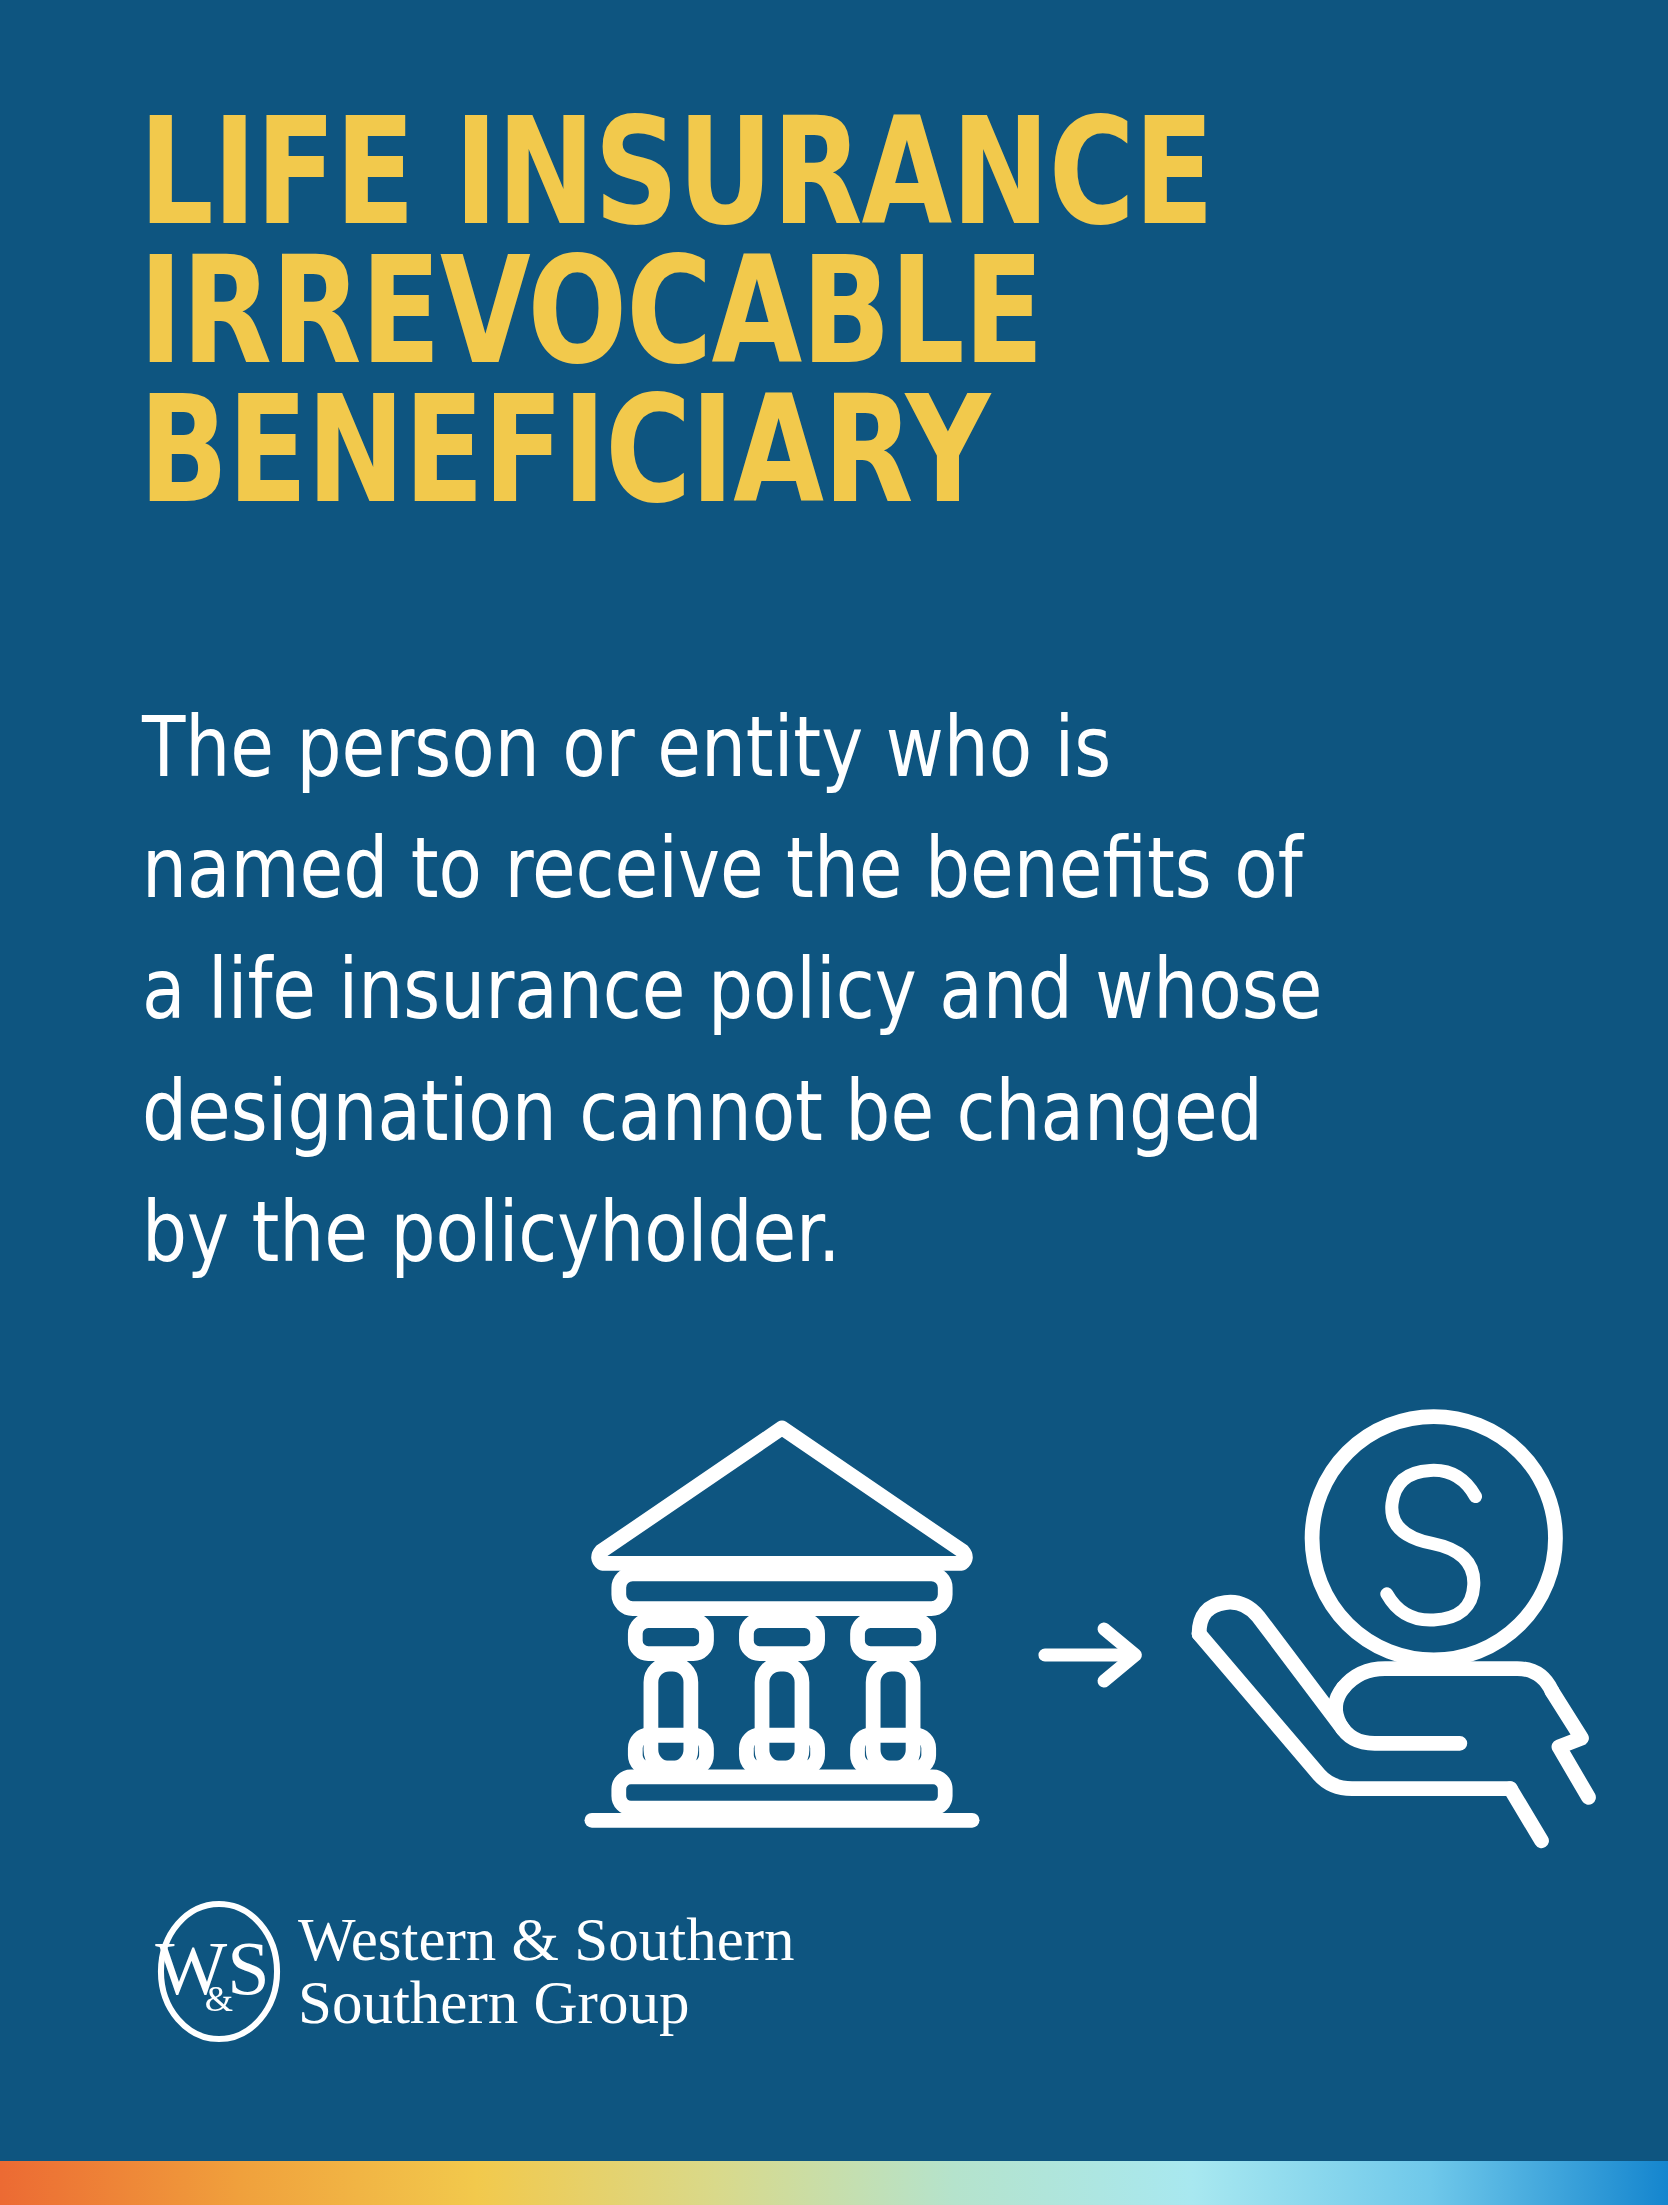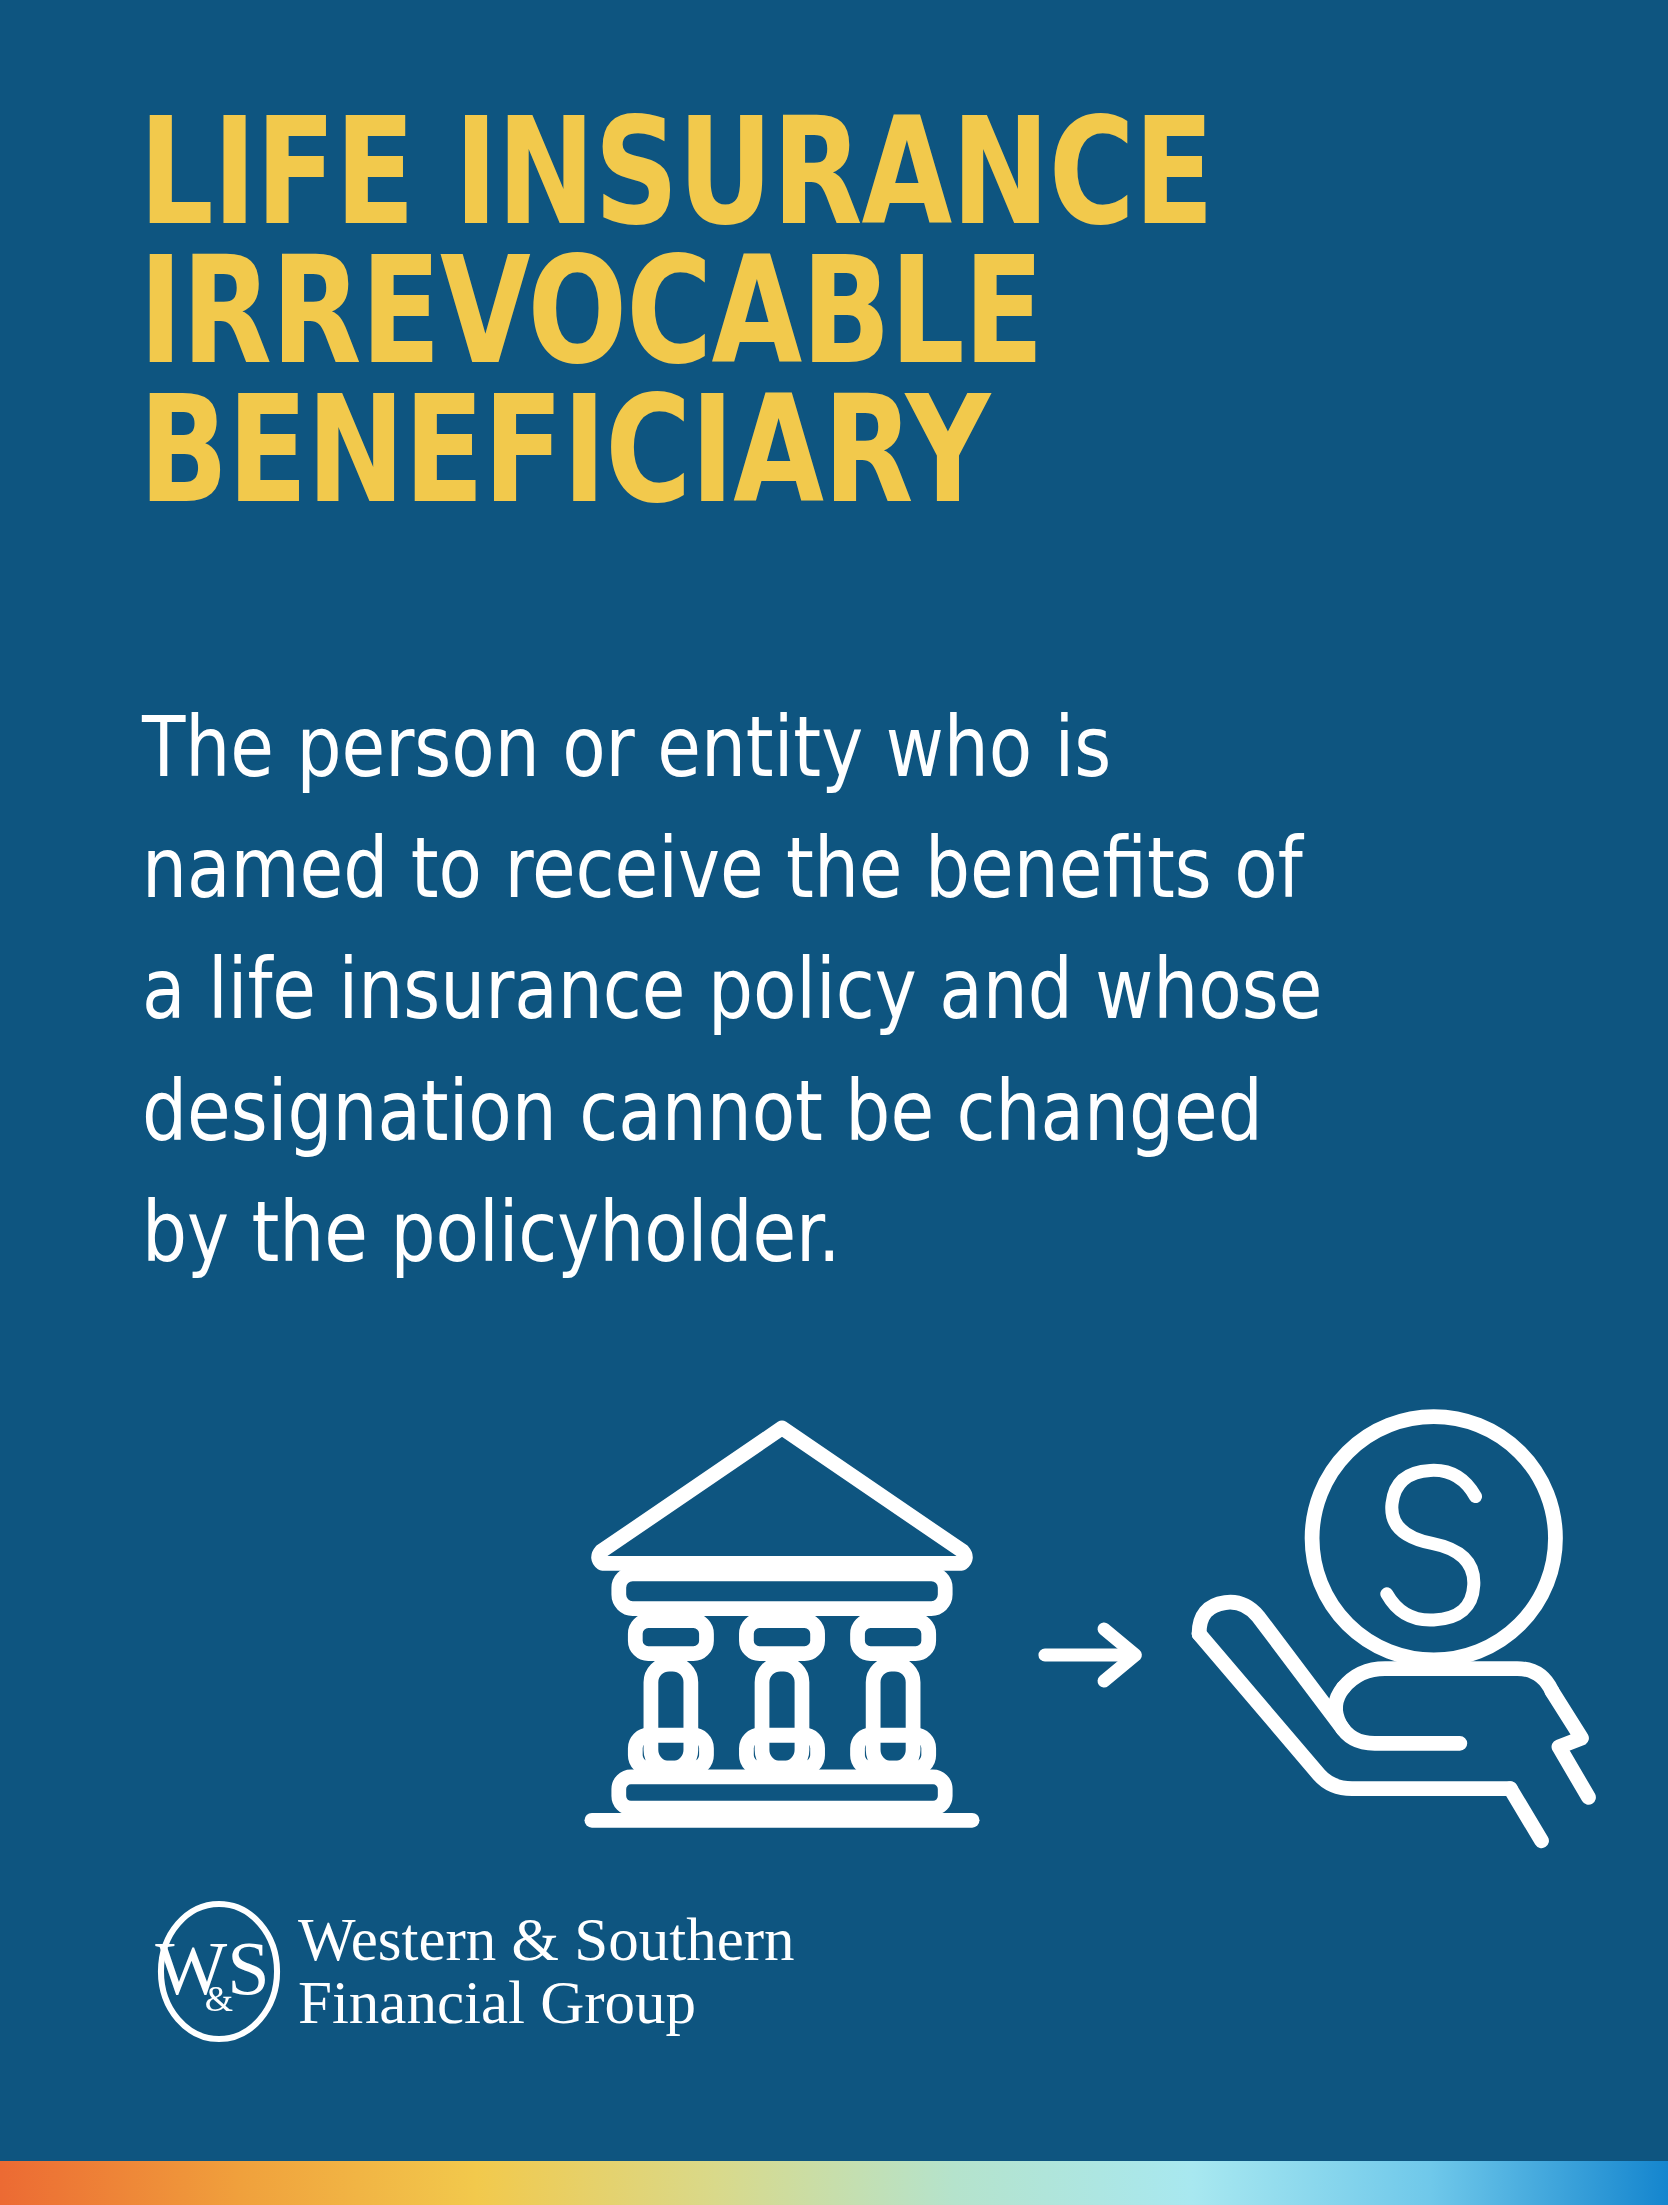--- a/index.html
+++ b/index.html
@@ -196,20 +196,20 @@
     <div id="logo-mark">
       <svg viewBox="0 0 152 172">
         <ellipse cx="76" cy="86" rx="67" ry="78" fill="none" stroke="#FFFFFF" stroke-width="7"></ellipse>
         <text x="44" y="112" fill="#FFFFFF" font-family="Liberation Serif, DejaVu Serif, serif" font-size="88" text-anchor="middle">W</text>
         <text x="76" y="132" fill="#FFFFFF" font-family="Liberation Serif, DejaVu Serif, serif" font-size="42" text-anchor="middle">&amp;</text>
         <text x="110" y="112" fill="#FFFFFF" font-family="Liberation Serif, DejaVu Serif, serif" font-size="88" text-anchor="middle">S</text>
       </svg>
     </div>
     <div id="logo-words">
       <span class="logo-word-line">Western &amp; Southern</span>
-      <span class="logo-word-line">Financial Group</span>
+      <span class="logo-word-line">Southern Group</span>
     </div>
   </div>
 
   <div id="bottom-bar" style="background: linear-gradient(to right, rgb(236, 106, 51), rgb(240, 160, 60), rgb(242, 201, 76), rgb(217, 217, 138), rgb(181, 227, 204), rgb(168, 232, 240), rgb(111, 200, 234), rgb(20, 133, 206));"></div>
 
 </div>
 
 
 </body></html>

